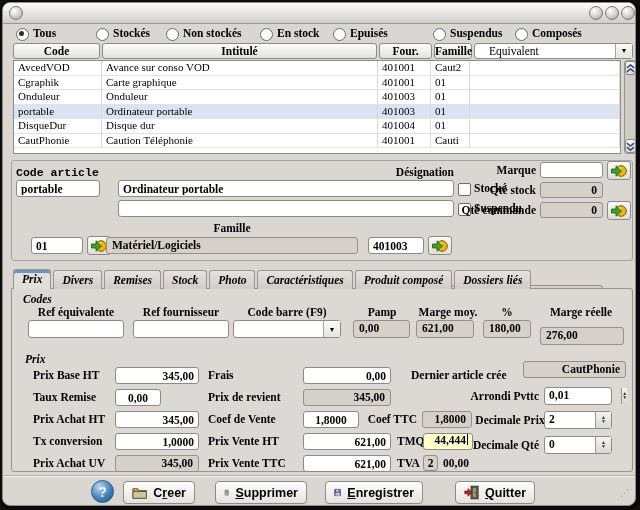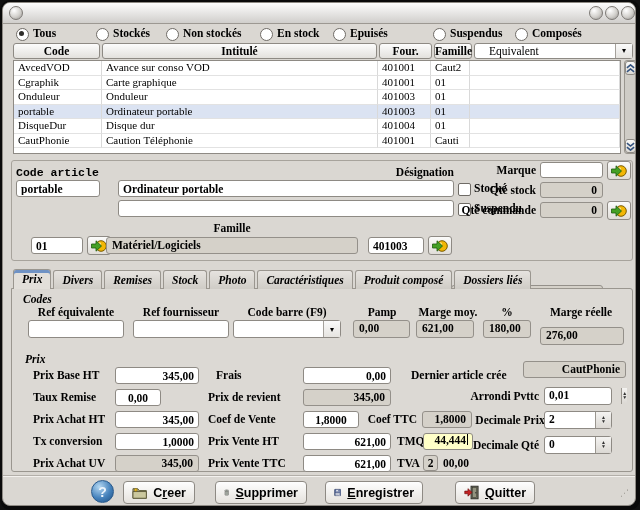--- a/index.html
+++ b/index.html
@@ -262,21 +262,21 @@
   <input class="inp num" style="left: 112px; top: 364px; width: 84px;" value="345,00">
   <span class="lbl" style="left:30px;top:388px;">Taux Remise</span>
   <input class="inp ctr" style="left: 112px; top: 386px; width: 46px;" value="0,00">
   <span class="lbl" style="left:30px;top:410px;">Prix Achat HT</span>
   <input class="inp num" style="left: 112px; top: 408px; width: 84px;" value="345,00">
   <span class="lbl" style="left:30px;top:432px;">Tx conversion</span>
   <input class="inp num" style="left: 112px; top: 430px; width: 84px;" value="1,0000">
   <span class="lbl" style="left:30px;top:454px;">Prix Achat UV</span>
   <span class="ro num" style="left:112px;top:452px;width:84px;">345,00</span>
 
-  <span class="lbl" style="left:205px;top:366px;margin-left:8px;">Frais</span>
+  <span class="lbl" style="left:205px;top:366px;">Frais</span>
   <input class="inp num" style="left: 300px; top: 364px; width: 88px;" value="0,00">
   <span class="lbl" style="left:205px;top:388px;">Prix de revient</span>
   <span class="ro num" style="left:300px;top:386px;width:88px;">345,00</span>
   <span class="lbl" style="left:205px;top:410px;">Coef de Vente</span>
   <input class="inp ctr" style="left: 300px; top: 408px; width: 56px;" value="1,8000">
   <span class="lbl" style="left:205px;top:432px;">Prix Vente HT</span>
   <input class="inp num" style="left: 300px; top: 430px; width: 88px;" value="621,00">
   <span class="lbl" style="left:205px;top:454px;">Prix Vente TTC</span>
   <input class="inp num" style="left: 300px; top: 452px; width: 88px;" value="621,00">
 

